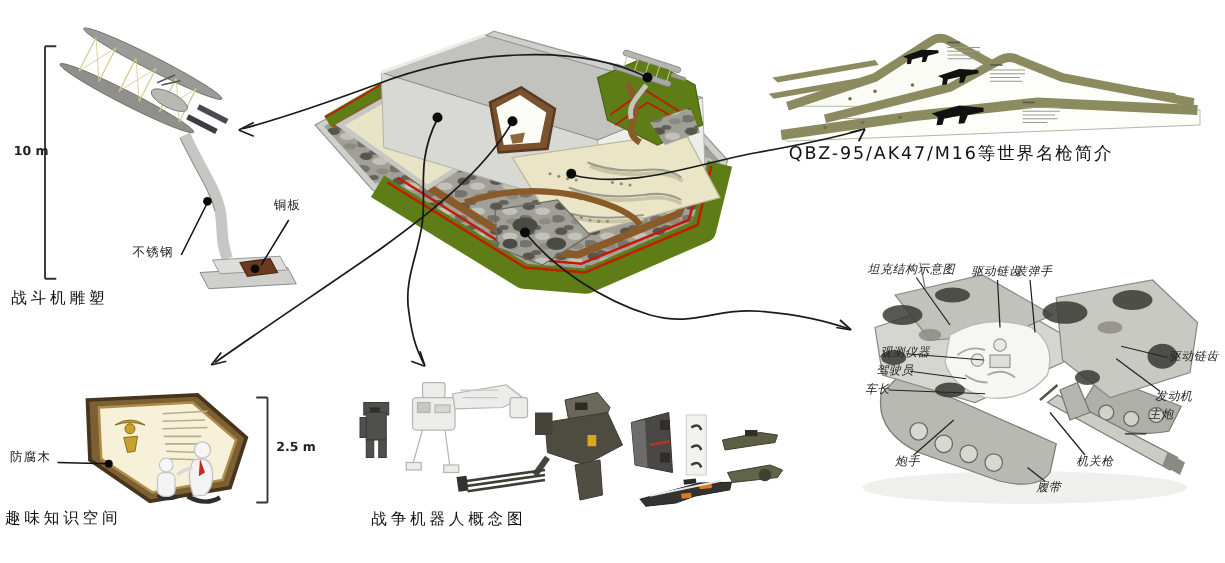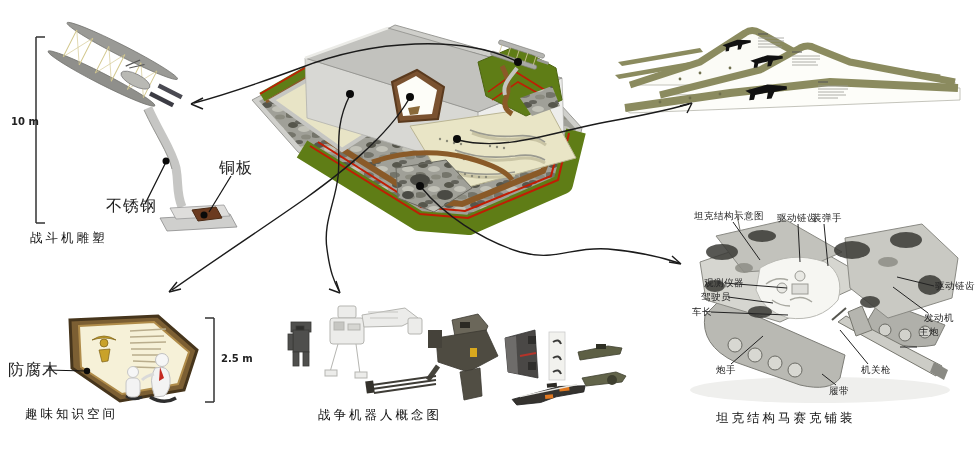--- a/index.html
+++ b/index.html
@@ -2,24 +2,24 @@
 <html><head>
 <meta charset="utf-8">
 <style>
   html,body{margin:0;padding:0;background:#fff;}
   #stage{
     position:relative;width:980px;height:450px;background:#ffffff;overflow:hidden;
     font-family:"DejaVu Sans","Liberation Sans",sans-serif;color:#1a1a1a;
   }
   #stage svg{position:absolute;display:block;}
   .lbl{position:absolute;white-space:nowrap;line-height:1.1;color:#1a1a1a;}
-  .cap{font-size:12.5px;letter-spacing:3px;color:#111;margin-left:21px;}
+  .cap{font-size:12.5px;letter-spacing:3px;color:#111;}
   .dim{font-size:10px;font-weight:bold;color:#222;}
-  .mat{font-size:16px;letter-spacing:1px;color:#222;}
-  .tk{font-size:9.5px;color:#222;letter-spacing:0.5px;}
+  .mat{font-size:10px;letter-spacing:1px;color:#222;}
+  .tk{font-size:9.5px;color:#222;letter-spacing:0.5px;font-style:italic;}
   .guncap{font-size:14px;letter-spacing:1.5px;color:#111;}
 </style>
 </head>
 <body>
 
 <div id="stage">
 
   <svg style="left:0;top:10px" width="260" height="245" viewBox="0 10 260 245">
     <g stroke="#333" stroke-width="1.5" fill="none">
       <path d="M36,37 h9 M36,37 V223 M36,223 h9"></path>
@@ -350,22 +350,22 @@
   <div class="lbl dim" style="left:11px;top:116px">10 m</div>
   <div class="lbl mat" style="left:106px;top:197px">不锈钢</div>
   <div class="lbl mat" style="left:219px;top:159px">铜板</div>
 
   <div class="lbl cap" style="left:4px;top:407px">趣味知识空间</div>
   <div class="lbl mat" style="left:8px;top:361px">防腐木</div>
   <div class="lbl dim" style="left:221px;top:353px">2.5 m</div>
 
   <div class="lbl cap" style="left:297px;top:408px">战争机器人概念图</div>
 
-
-  <div class="lbl cap" style="left:695px;top:411px">坦克结构马赛克铺装</div>
+  <div class="lbl guncap" style="left:631px;top:116px">QBZ-95/AK47/M16等世界名枪简介</div>
+
   <div class="lbl tk" style="left:694px;top:211px">坦克结构示意图</div>
   <div class="lbl tk" style="left:777px;top:213px">驱动链齿</div>
   <div class="lbl tk" style="left:812px;top:213px">装弹手</div>
   <div class="lbl tk" style="left:704px;top:278px">观测仪器</div>
   <div class="lbl tk" style="left:701px;top:292px">驾驶员</div>
   <div class="lbl tk" style="left:692px;top:307px">车长</div>
   <div class="lbl tk" style="left:716px;top:365px">炮手</div>
   <div class="lbl tk" style="left:935px;top:281px">驱动链齿</div>
   <div class="lbl tk" style="left:924px;top:313px">发动机</div>
   <div class="lbl tk" style="left:919px;top:327px">主炮</div>

